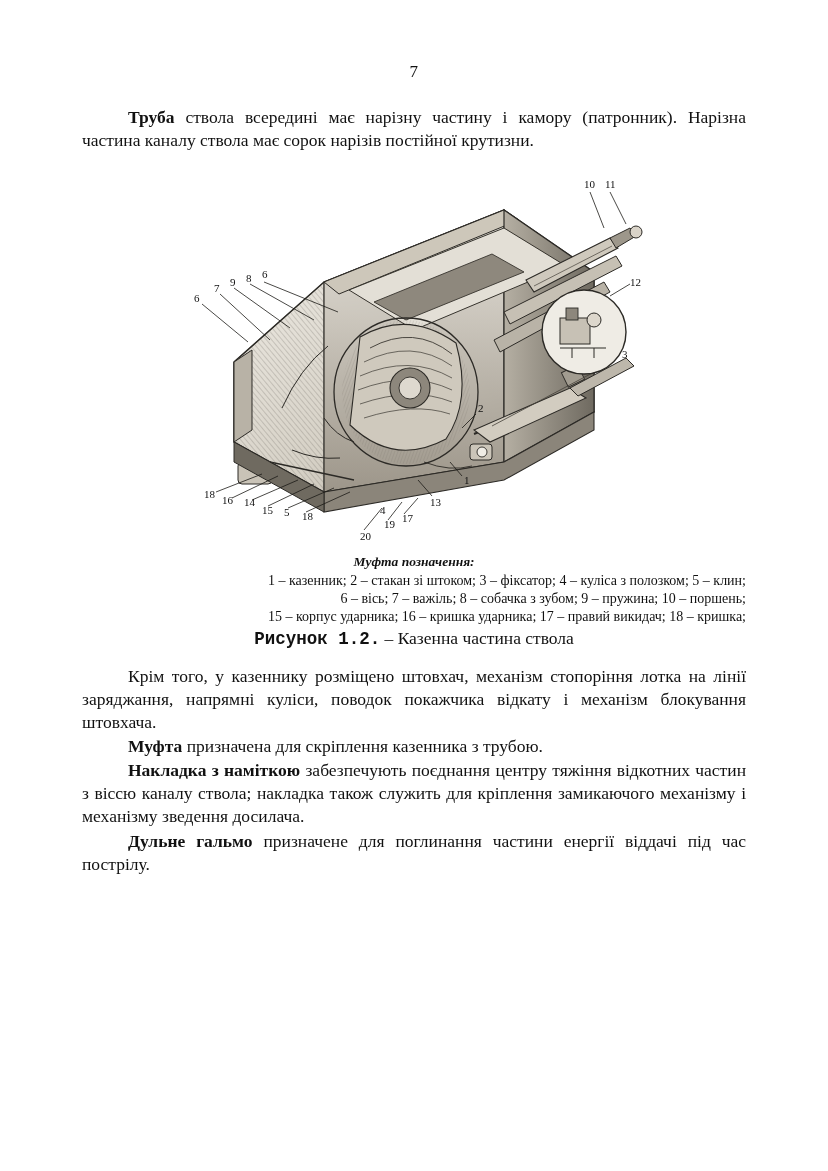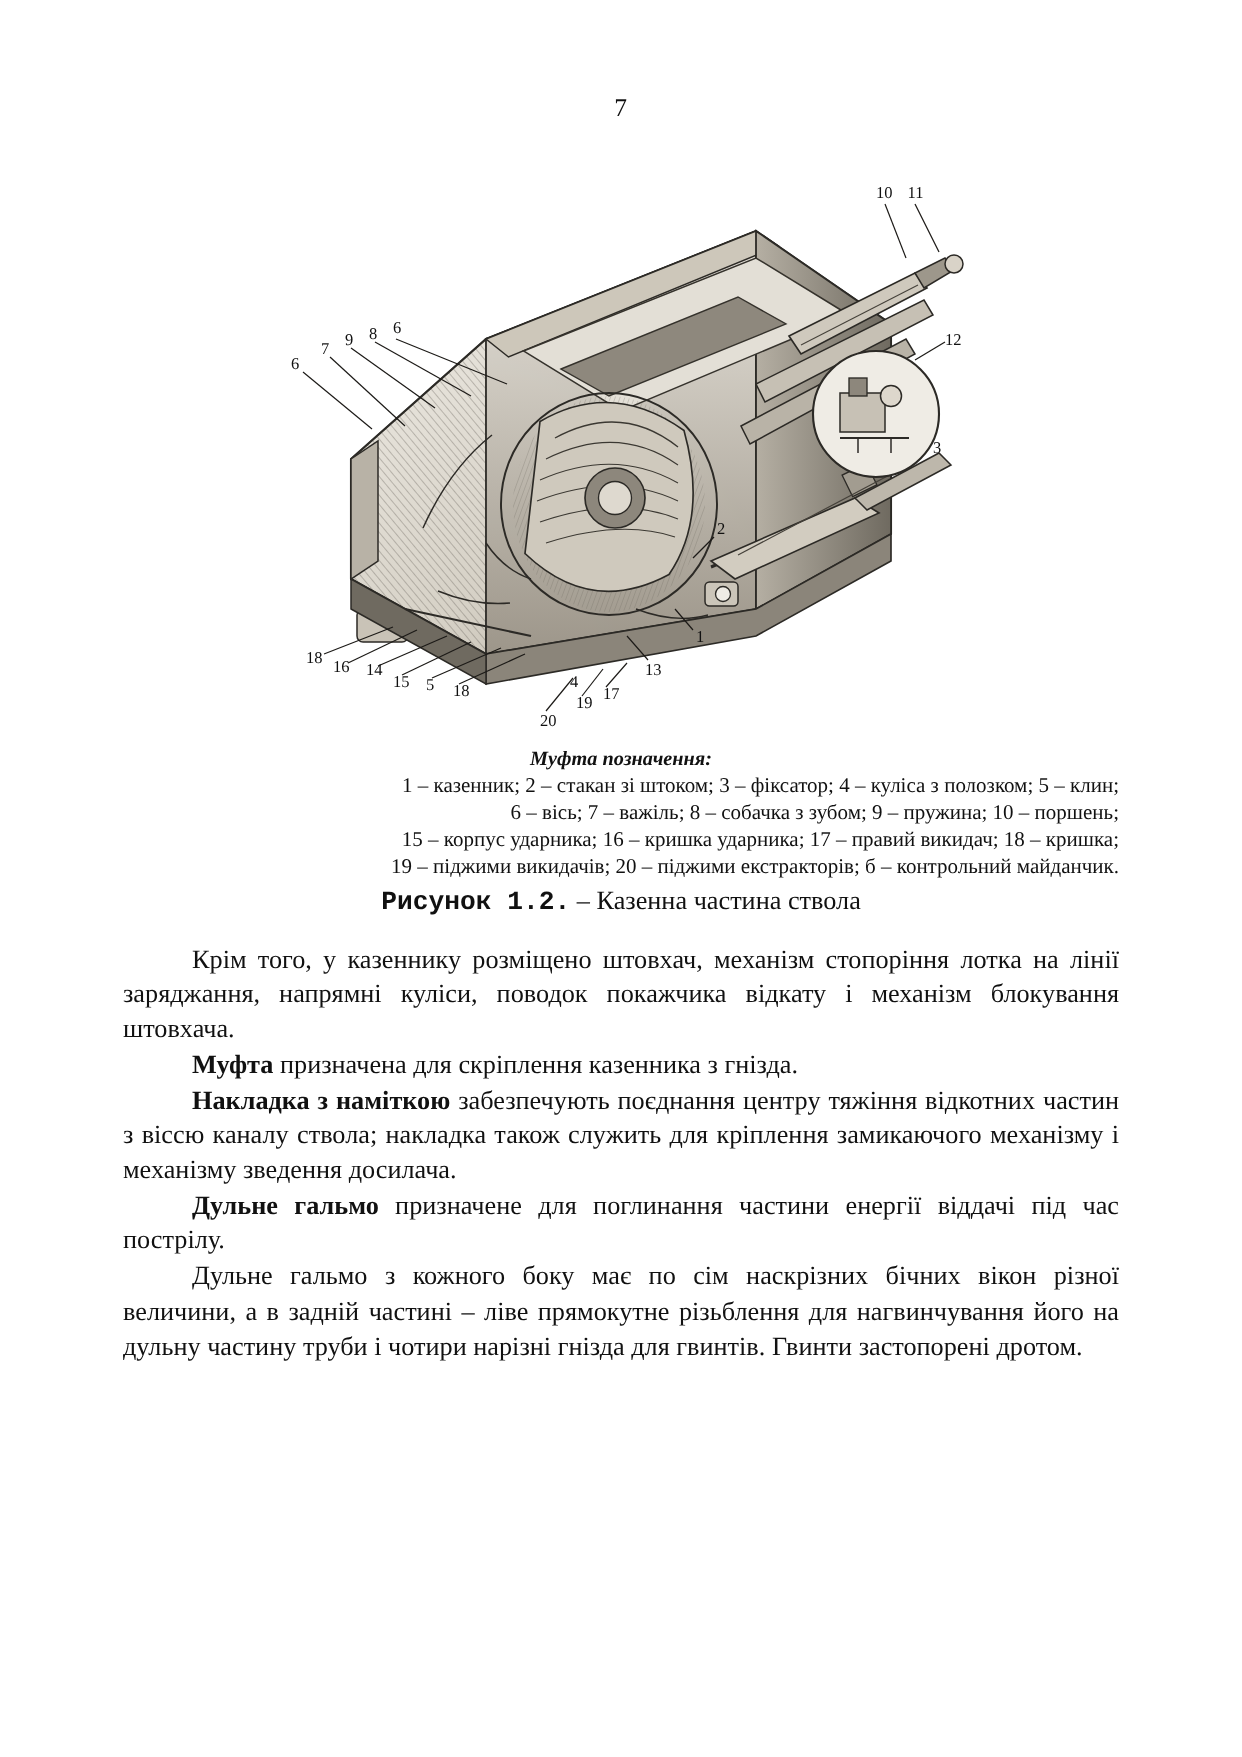--- a/index.html
+++ b/index.html
@@ -81,20 +81,21 @@
     margin-top: 16px;
   }
 </style>
 </head>
 <body>
 
 <div class="page">
 
   <div class="page-number">7</div>
 
+  <p class="body-par"><b class="run">Труба</b><span> ствола всередині має нарізну частину і камору (патронник). Нарізна частина каналу ствола має сорок нарізів постійної крутизни.</span></p>
 
 
   <div class="figure-block">
 
     <svg class="figure-img" viewBox="0 0 480 390">
       <defs>
         <linearGradient id="gMetal" x1="0" y1="0" x2="1" y2="1">
           <stop offset="0%" stop-color="#f2efe9"></stop>
           <stop offset="55%" stop-color="#d6d1c6"></stop>
           <stop offset="100%" stop-color="#a9a296"></stop>
@@ -229,30 +230,28 @@
         <text x="210" y="366">19</text>
         <text x="228" y="360">17</text>
         <text x="206" y="352">4</text>
       </g>
     </svg>
 
     <div class="legend-title">Муфта позначення:</div>
     <div class="legend-line">1 – казенник; 2 – стакан зі штоком; 3 – фіксатор; 4 – куліса з полозком; 5 – клин;</div>
     <div class="legend-line">6 – вісь; 7 – важіль; 8 – собачка з зубом; 9 – пружина; 10 – поршень;</div>
     <div class="legend-line">15 – корпус ударника; 16 – кришка ударника; 17 – правий викидач; 18 – кришка;</div>
-    <div class="legend-line">19 – піджими викидачів; 20 – піджими екстракторів; б – контрольний майданчик.</div>
 
     <div class="figure-caption"><b>Рисунок 1.2.</b><span> – Казенна частина ствола</span></div>
   </div>
 
   <div class="after-figure">
     <p class="body-par"><span>Крім того, у казеннику розміщено штовхач, механізм стопоріння лотка на лінії заряджання, напрямні куліси, поводок покажчика відкату і механізм блокування штовхача.</span></p>
 
-    <p class="body-par"><b class="run">Муфта</b><span> призначена для скріплення казенника з гнізда.</span></p>
+    <p class="body-par"><b class="run">Муфта</b><span> призначена для скріплення казенника з трубою.</span></p>
 
     <p class="body-par"><b class="run">Накладка з наміткою</b><span> забезпечують поєднання центру тяжіння відкотних частин з віссю каналу ствола; накладка також служить для кріплення замикаючого механізму і механізму зведення досилача.</span></p>
 
     <p class="body-par"><b class="run">Дульне гальмо</b><span> призначене для поглинання частини енергії віддачі під час пострілу.</span></p>
 
-    <p class="body-par"><span>Дульне гальмо з кожного боку має по сім наскрізних бічних вікон різної величини, а в задній частині – ліве прямокутне різьблення для нагвинчування його на дульну частину труби і чотири нарізні гнізда для гвинтів. Гвинти застопорені дротом.</span></p>
   </div>
 
 </div>
 
 </body></html>

